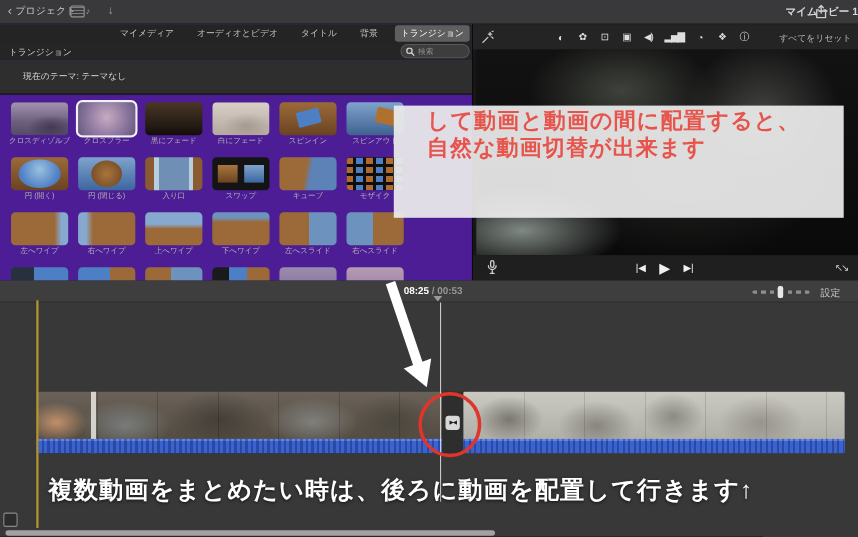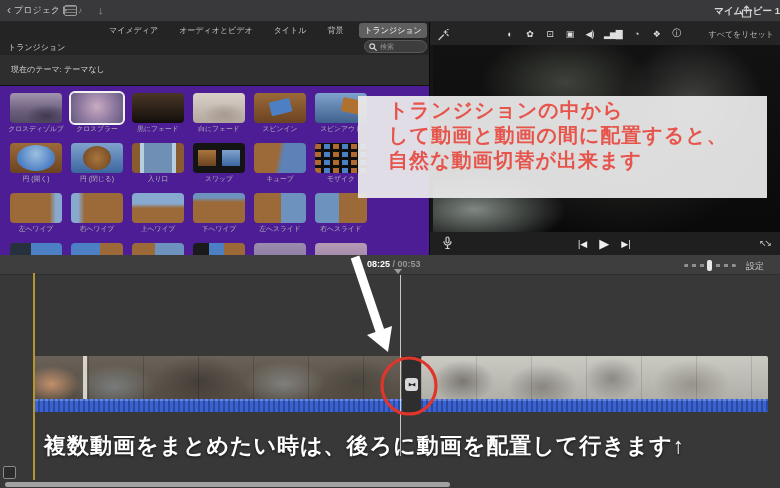--- a/index.html
+++ b/index.html
@@ -20,21 +20,21 @@
   
   #browser{position:absolute;left:0;top:22px;width:430px;height:233px;background:#4c1d95;border-right:1px solid #0a0a0a;overflow:hidden;}
   #tabbar{position:absolute;left:0;top:0;width:430px;height:17px;background:#242424;display:flex;align-items:center;padding-left:104px;gap:11px;}
   .tab{font-size:8px;color:#c3c3c3;white-space:nowrap;padding:2px 5px;border-radius:3px;}
   .tab.active{background:#5f5f5f;color:#fff;}
   #panel-head{position:absolute;left:0;top:17px;width:430px;height:16px;background:#252525;}
   #panel-title{position:absolute;left:8px;top:3px;font-size:8px;color:#cfcfcf;}
   #searchbox{position:absolute;right:3px;top:1px;width:63px;height:13px;background:#3d3d3d;border:1px solid #585858;border-radius:7px;display:flex;align-items:center;padding:0 4px;gap:3px;}
   #searchbox span{font-size:7px;color:#8f8f8f;}
   #theme-row{position:absolute;left:0;top:33px;width:430px;height:31px;background:#2e2e2e;border-bottom:1px solid #121212;}
-  #theme-row span{position:absolute;left:11px;top:9px;font-size:8px;color:#dadada;}
+  #theme-row span{position:absolute;left:21px;top:9px;font-size:8px;color:#dadada;}
 
   #transitions-grid{position:absolute;left:10px;top:71px;display:grid;grid-template-columns:repeat(6,52px);column-gap:9px;row-gap:9px;}
   .titem{width:52px;}
   .thumb{position:relative;width:52px;height:30px;border-radius:4px;overflow:hidden;}
   .thumb.selected{outline:2px solid #f2f2f2;outline-offset:0;}
   .tlabel{width:64px;margin-left:-6px;text-align:center;font-size:6.8px;line-height:11px;color:#b5b5b5;white-space:nowrap;overflow:hidden;}
 
   
   .v-dissolve{background:radial-gradient(ellipse 30px 16px at 70% 75%,rgba(50,42,62,.65),transparent 70%),linear-gradient(180deg,#a394ae,#6b5f7d 60%,#544a66);}
   .v-blur{background:radial-gradient(circle at 50% 45%,#c9abc2,#8f7aa0 55%,#5e5478 105%);}
@@ -332,21 +332,20 @@
     <div id="transition-chip">
       <span class="tc-icon">▶◀</span>
     </div>
     <div id="playhead-yellow"></div>
     <div id="playhead-white"></div>
     <div id="mini-clip-box"></div>
     <div id="h-scrollbar"></div>
   </section>
 
   <div id="callout">
-    <div class="callout-line">トランジションの中から</div>
     <div class="callout-line">して動画と動画の間に配置すると、</div>
     <div class="callout-line">自然な動画切替が出来ます</div>
   </div>
   <div id="bottom-note">複数動画をまとめたい時は、後ろに動画を配置して行きます↑</div>
 
   <svg id="overlay-svg">
     <g>
       <line x1="355" y1="257" x2="380" y2="331" stroke="#ffffff" stroke-width="9"></line>
       <polygon points="388,352 367,335 392,326" fill="#ffffff"></polygon>
     </g>

